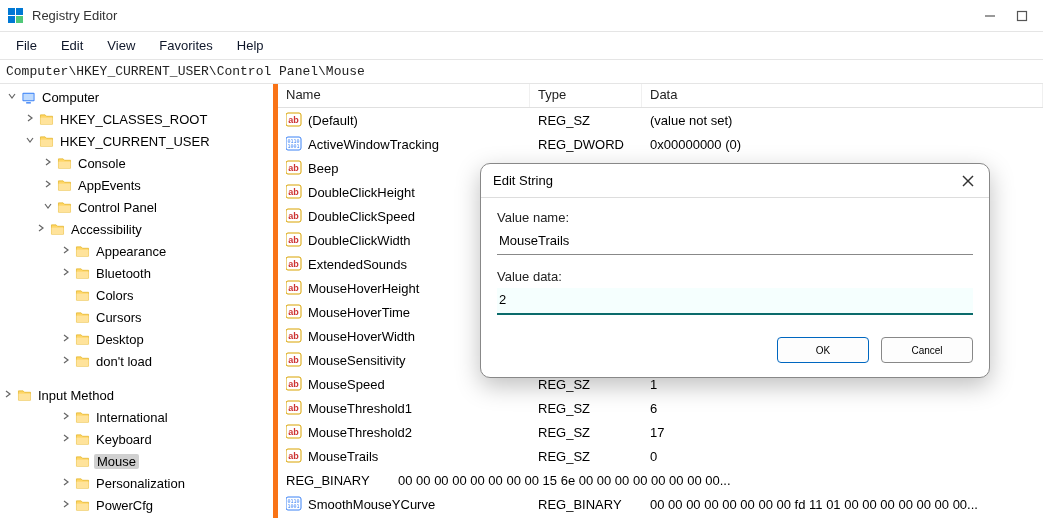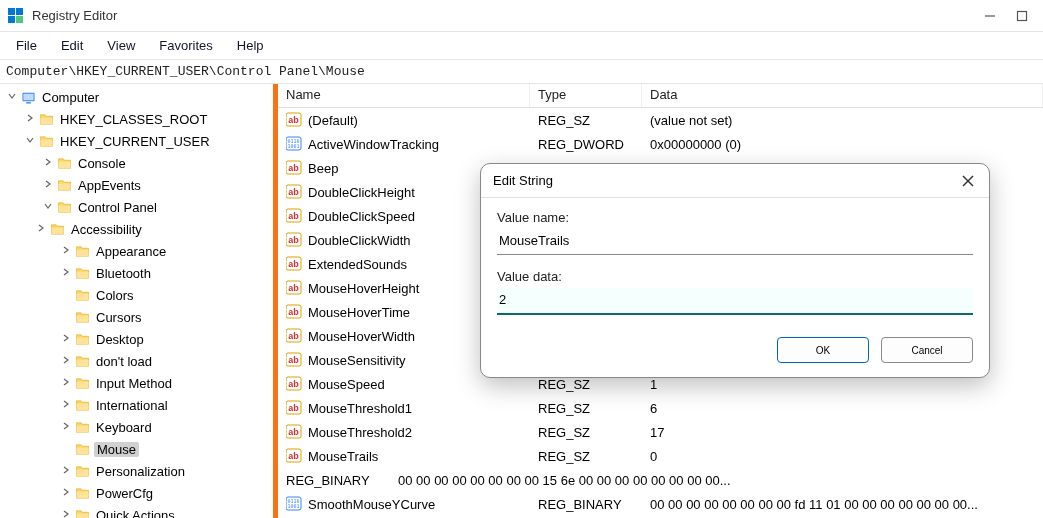--- a/index.html
+++ b/index.html
@@ -384,21 +384,21 @@
         <span class="tree-expander"><svg width="10" height="10" viewBox="0 0 10 10">
             <path d="M3 2 L7 5 L3 8" fill="none" stroke="#666" stroke-width="1.2"></path>
           </svg></span>
         <span class="tree-icon">
           <svg class="folder-svg" viewBox="0 0 15 14">
             <use href="#folder-icon"></use>
           </svg>
         </span>
         <span class="node-label">don't load</span>
       </div>
-      <div class="tree-node" style="padding-left: 58px;">
+      <div class="tree-node" style=" margin-top: 12px;">
         <span class="tree-expander"><svg width="10" height="10" viewBox="0 0 10 10">
             <path d="M3 2 L7 5 L3 8" fill="none" stroke="#666" stroke-width="1.2"></path>
           </svg></span>
         <span class="tree-icon">
           <svg class="folder-svg" viewBox="0 0 15 14">
             <use href="#folder-icon"></use>
           </svg>
         </span>
         <span class="node-label">Input Method</span>
       </div>

